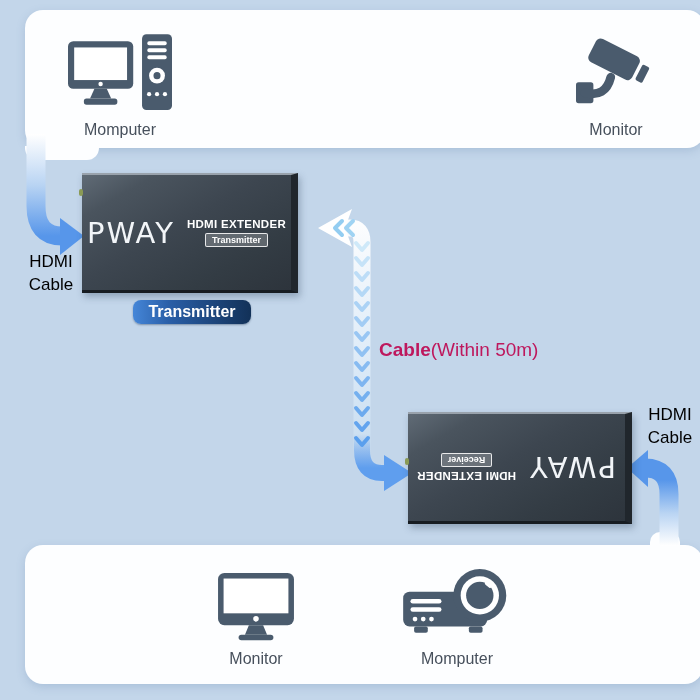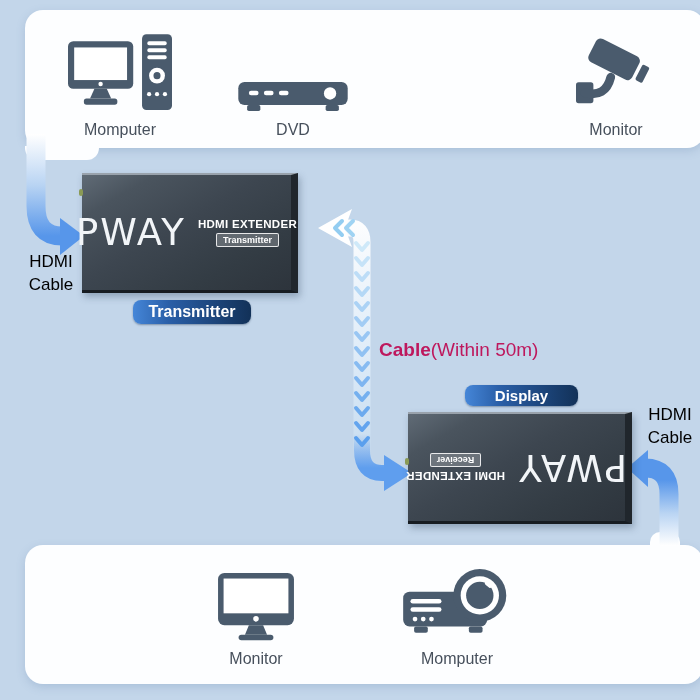--- a/index.html
+++ b/index.html
@@ -31,21 +31,21 @@
   
   .extender { position:absolute;
     border-top:2px solid #99a2ac; border-right:7px solid #20262c; border-bottom:3px solid #171c21;
     background:linear-gradient(150deg,#606b76 0%,#4a545e 18%,#3d4650 45%,#333c44 75%,#2d343c 100%);
     box-shadow:2px 4px 7px rgba(50,70,95,.35);
   }
   #transmitter { left:82px;  top:173px; width:209px; height:115px; }
   #receiver    { left:408px; top:412px; width:217px; height:107px; }
   .device-face { height:100%; display:flex; align-items:center; justify-content:center; gap:12px; }
   .flip .device-face { transform:rotate(180deg); }
-  .brand { color:#f2f5f8; font-size:37px; letter-spacing:2px; font-family:"DejaVu Sans",sans-serif; }
+  .brand { color:#f2f5f8; font-size:29px; letter-spacing:2px; font-family:"DejaVu Sans",sans-serif; }
   .prod { display:flex; flex-direction:column; align-items:center; gap:3px; }
   .prod-name { color:#ffffff; font-size:11.5px; font-weight:bold; letter-spacing:.3px; white-space:nowrap; }
   .variant-badge { color:#ffffff; font-size:9px; font-weight:bold;
     border:1px solid rgba(255,255,255,.85); background:rgba(255,255,255,.22);
     padding:1px 6px; border-radius:2px; }
   .led { position:absolute; width:4px; height:7px; background:#8a9a55; border-radius:2px; }
   #tx-led { left:-3px; top:14px; }
   #rx-led { left:-3px; top:44px; }
 
   
@@ -87,36 +87,20 @@
             <circle cx="101" cy="47" r="4"></circle>
             <circle cx="92" cy="68" r="2.4" fill="#ffffff"></circle>
             <circle cx="101" cy="68" r="2.4" fill="#ffffff"></circle>
             <circle cx="110" cy="68" r="2.4" fill="#ffffff"></circle>
           </g>
         </svg>
       </div>
       <div class="dev-label">Momputer</div>
     </div>
 
-    <div class="device" style="left:203px">
-      <div class="icon-slot">
-        <svg width="110" height="30" viewBox="0 0 124 34">
-          <g fill="#4a5b6d">
-            <rect x="0" y="0" width="124" height="26" rx="7"></rect>
-            <rect x="12" y="10" width="11" height="5" rx="2.5" fill="#ffffff"></rect>
-            <rect x="29" y="10" width="11" height="5" rx="2.5" fill="#ffffff"></rect>
-            <rect x="46" y="10" width="11" height="5" rx="2.5" fill="#ffffff"></rect>
-            <circle cx="104" cy="13" r="7" fill="#ffffff"></circle>
-            <rect x="10" y="26" width="15" height="7" rx="2"></rect>
-            <rect x="99" y="26" width="15" height="7" rx="2"></rect>
-          </g>
-        </svg>
-      </div>
-      <div class="dev-label">DVD</div>
-    </div>
 
 
     <div class="device" style="left:526px">
       <div class="icon-slot">
         <svg width="80" height="75" viewBox="0 0 92 86">
           <g fill="#4a5b6d">
             <g transform="rotate(27 46 30)">
               <rect x="14" y="12" width="56" height="30" rx="6"></rect>
               <rect x="74" y="17" width="9" height="20" rx="2"></rect>
             </g>
@@ -246,21 +230,20 @@
     <div class="device-face">
       <span class="brand">PWAY</span>
       <span class="prod">
         <span class="prod-name">HDMI EXTENDER</span>
         <span class="variant-badge">Receiver</span>
       </span>
     </div>
   </div>
 
   <div class="pill" id="tx-pill">Transmitter</div>
-  <div class="pill" id="display-pill">Display</div>
 
   <div class="cable-label" id="left-cable-label">
     <div>HDMI</div>
     <div>Cable</div>
   </div>
   <div class="cable-label" id="right-cable-label">
     <div>HDMI</div>
     <div>Cable</div>
   </div>
   <div id="length-label"><span class="bld">Cable</span><span>(Within 50m)</span></div>

